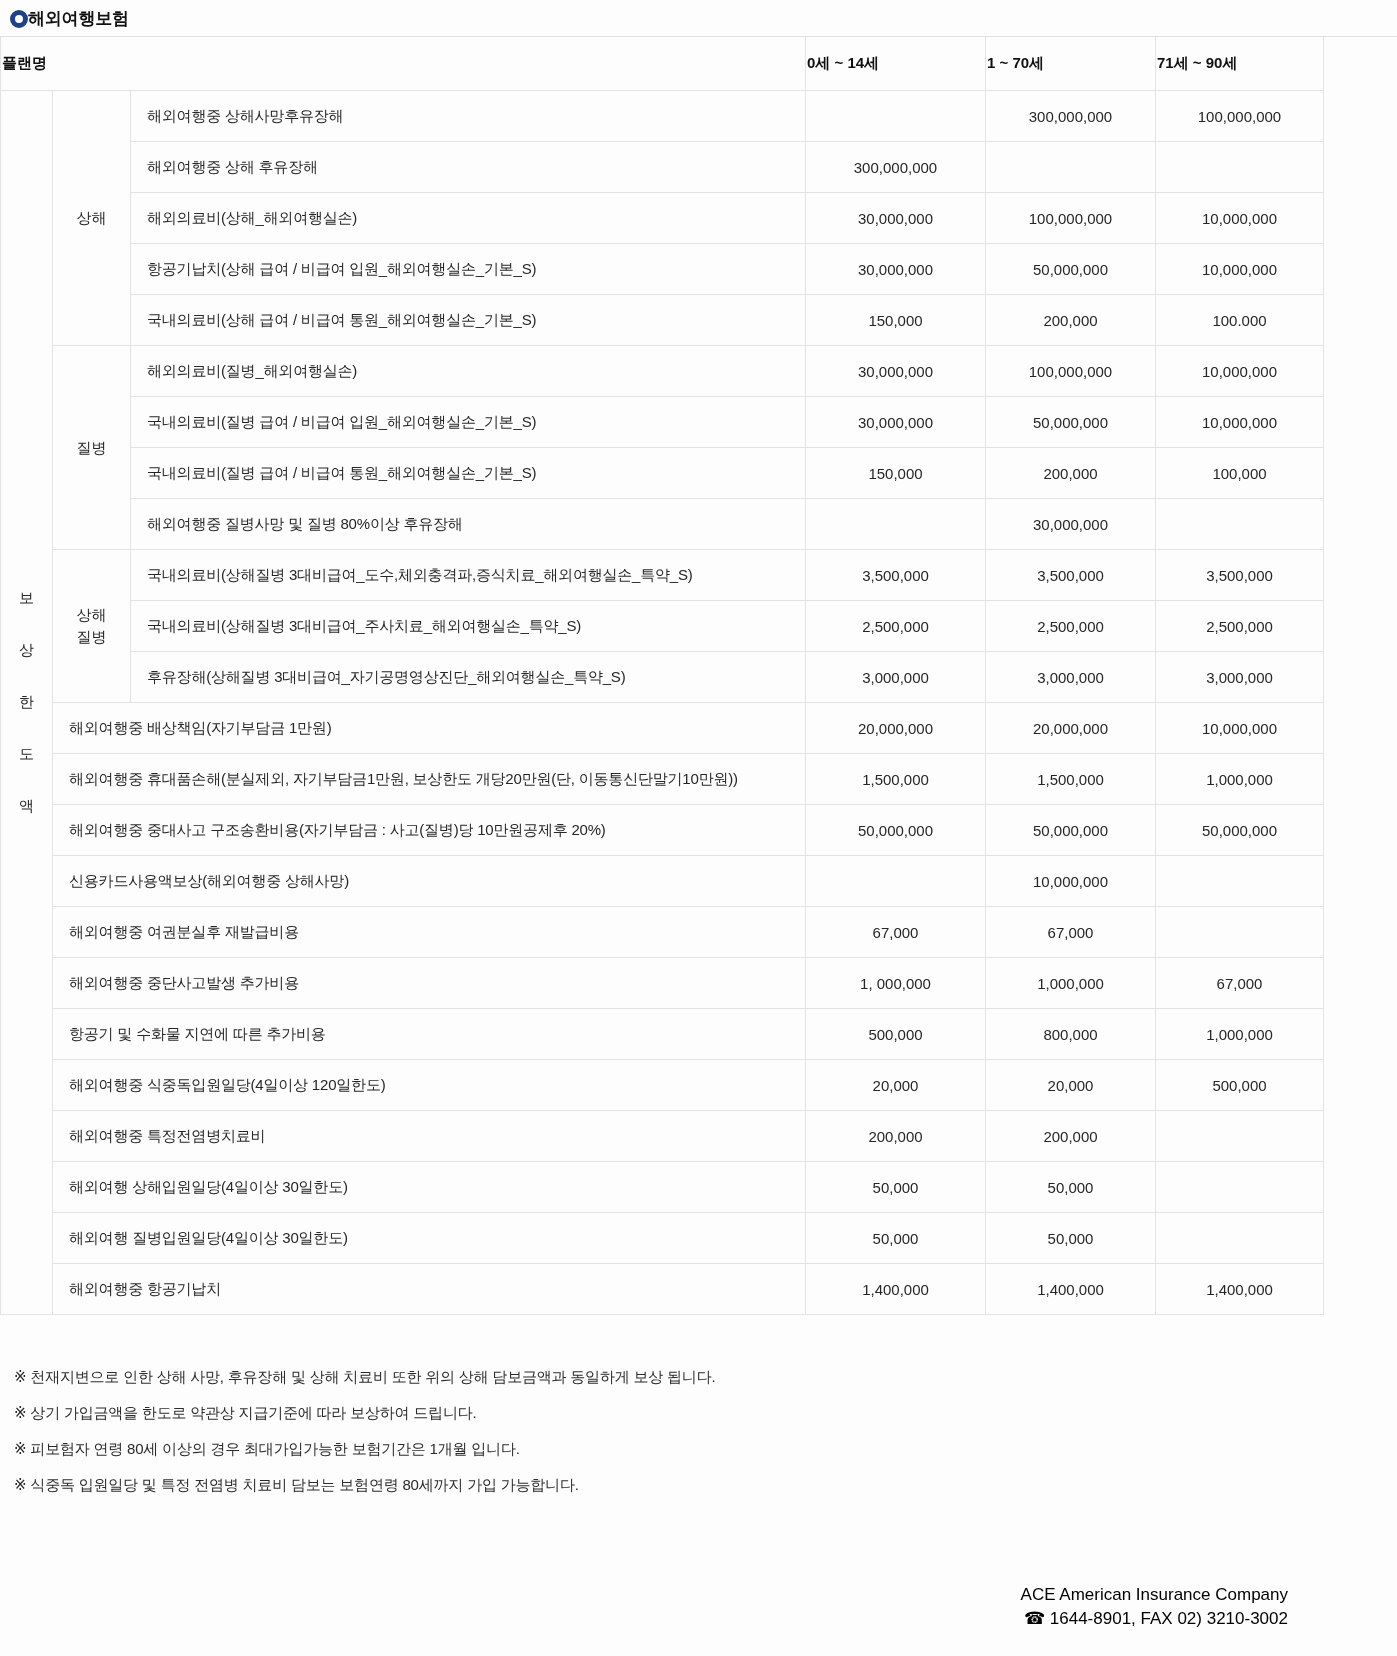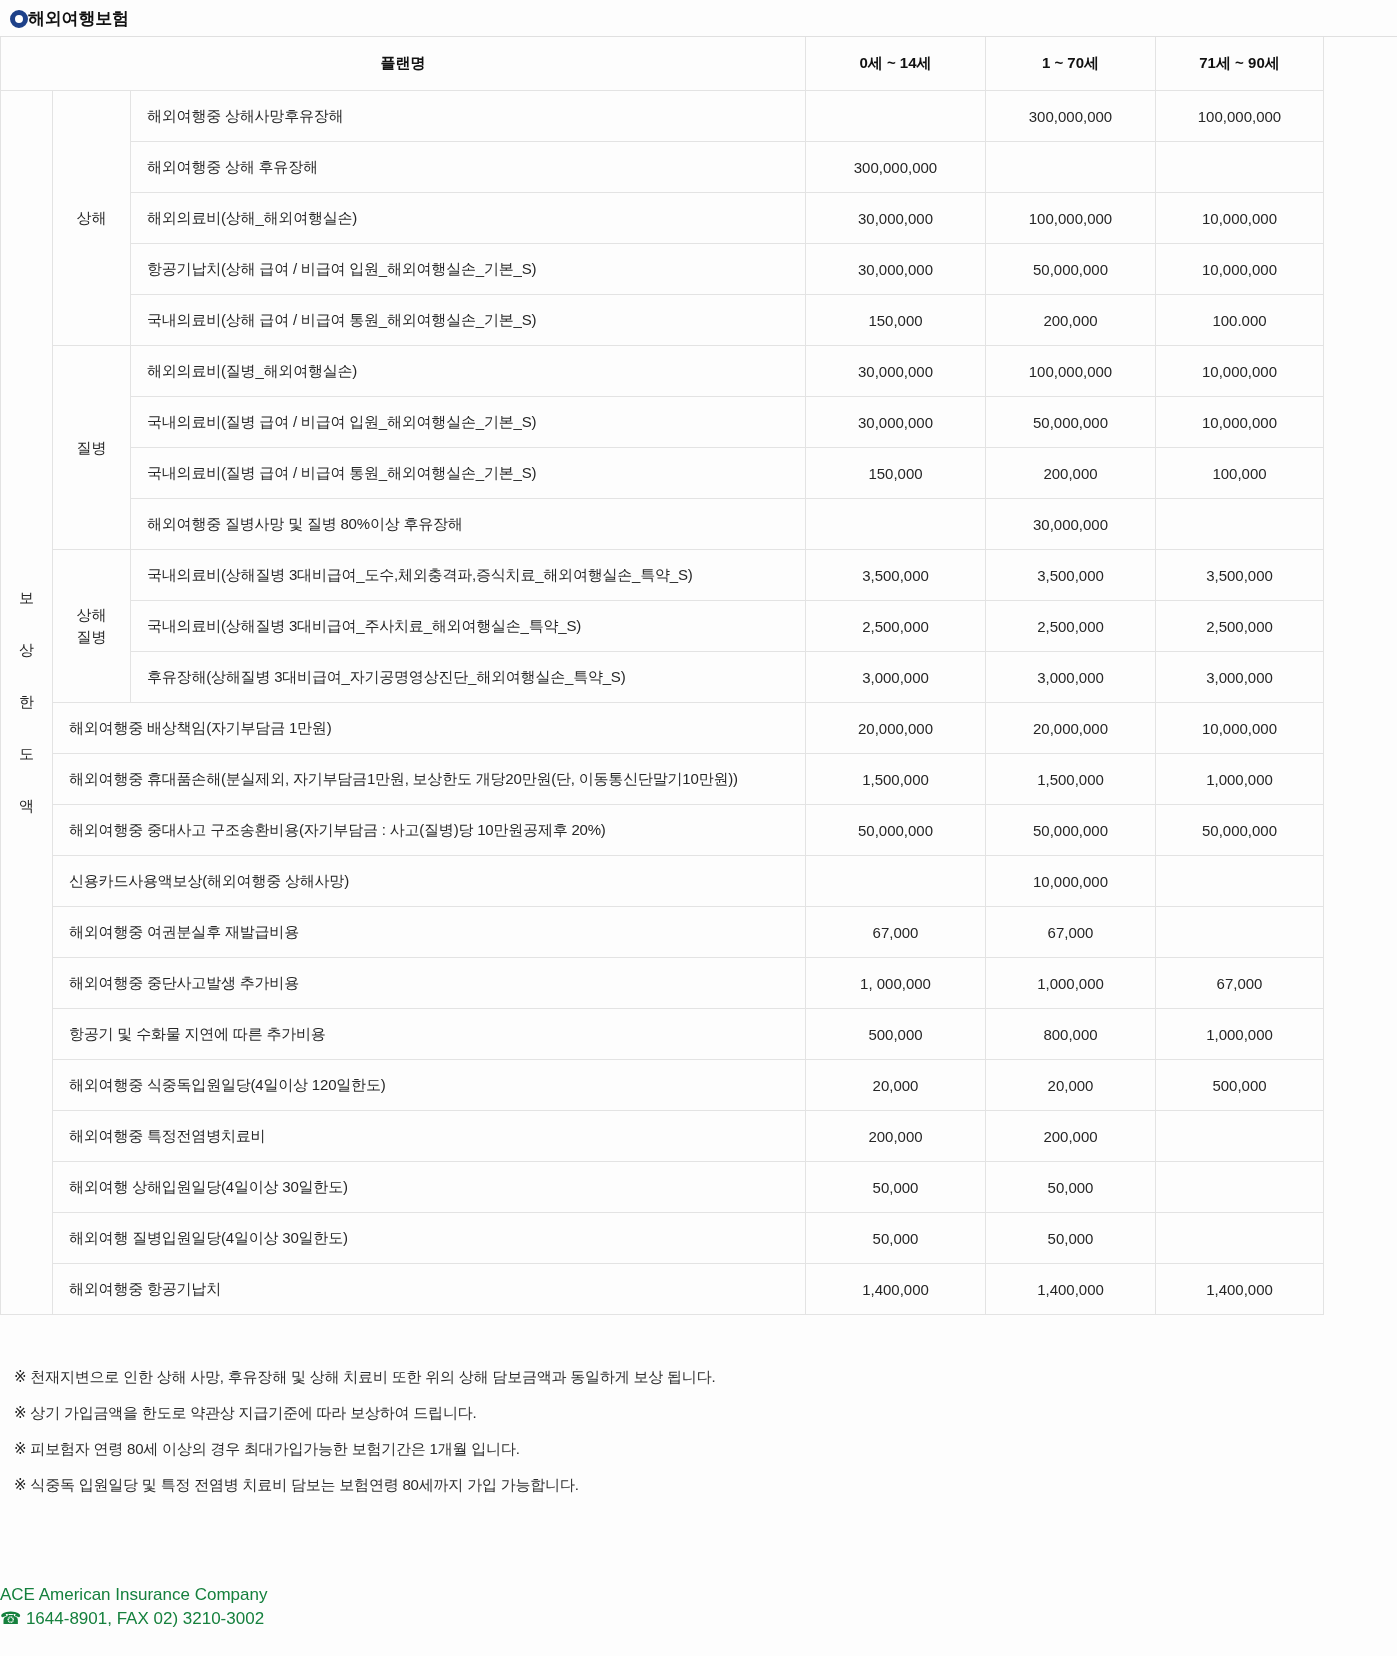--- a/index.html
+++ b/index.html
@@ -42,21 +42,21 @@
     border: 1px solid #e3e3e3;
     background: transparent;
     font-weight: 400;
     color: #262626;
   }
   table.coverage thead th {
     border-top: none;
     height: 51px;
     font-weight: 700;
     color: #111;
-    text-align: center;
+    text-align: left;
     vertical-align: middle;
     font-size: 15px;
   }
   table.coverage tbody td { height: 48px; vertical-align: middle; }
 
   td.side-cell {
     text-align: center; vertical-align: middle;
     color: #333;
   }
   td.side-cell .side-inner {
@@ -76,21 +76,21 @@
   
   .notes {
     position: absolute; top: 1368px; left: 14px; width: 1360px;
     font-size: 15px; color: #2b2b2b; letter-spacing: -0.2px;
   }
   .notes .note-line { margin-bottom: 19px; line-height: 17px; }
 
   
   .footer {
     position: absolute; top: 1584px; left: 0; width: 1288px;
-    text-align: left; color: #15803d;
+    text-align: right; color: #000000;
   }
   .footer .company { font-size: 17px; line-height: 22px; }
   .footer .phone { font-size: 17px; line-height: 22px; margin-top: 2px; }
 </style>
 </head>
 <body>
 
 <div class="page">
 
   <div class="title-bar">

